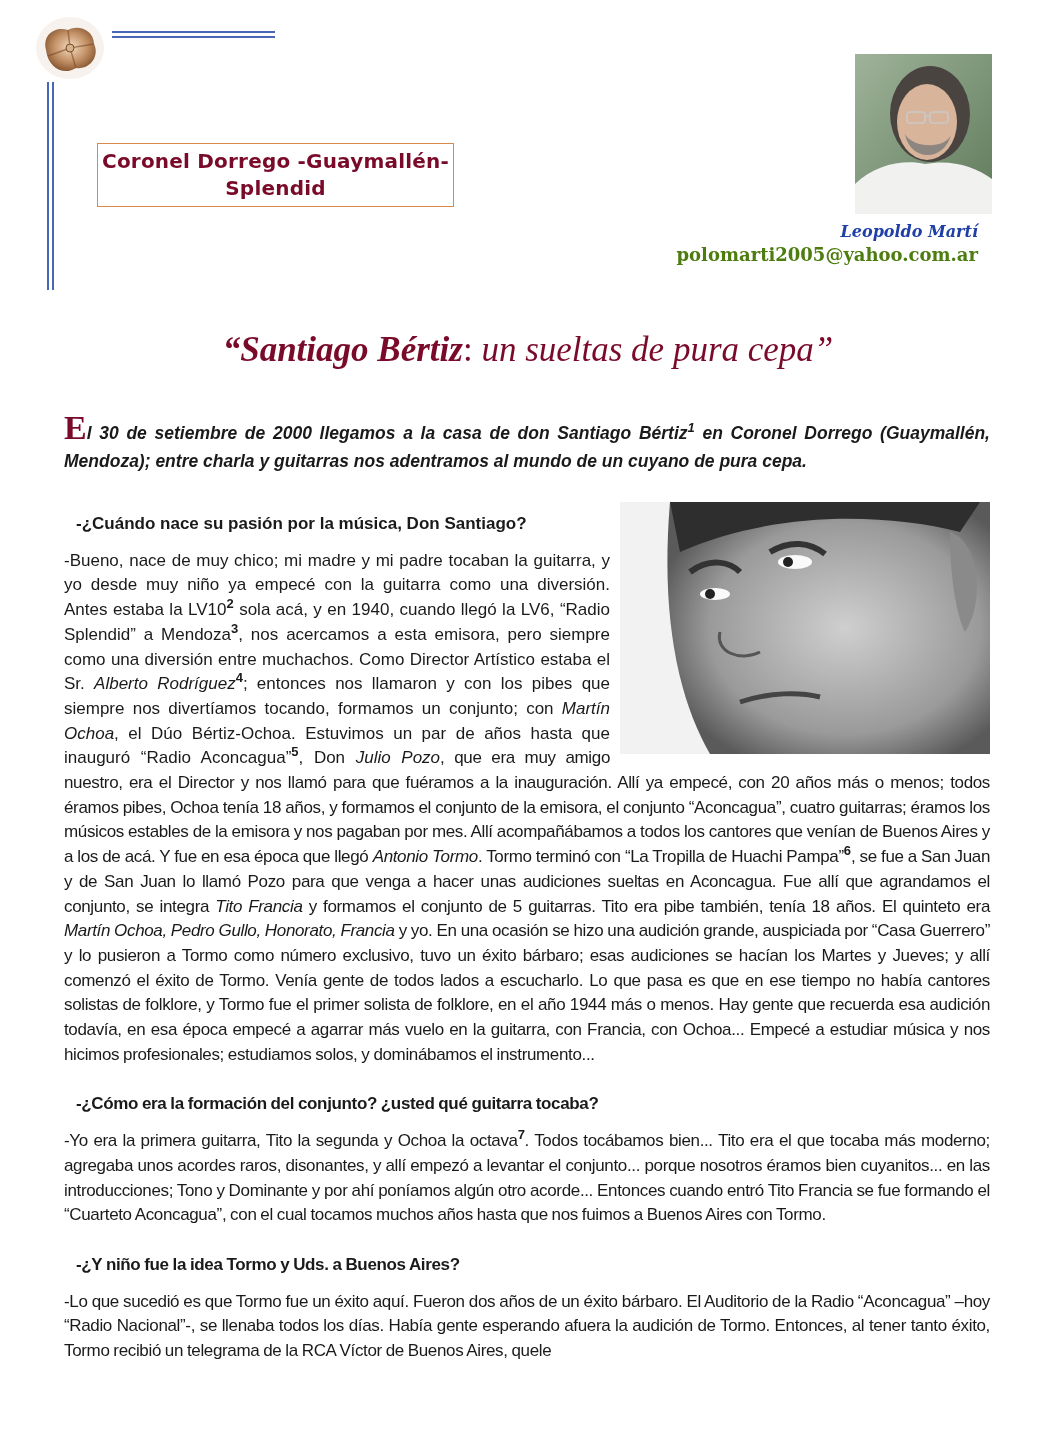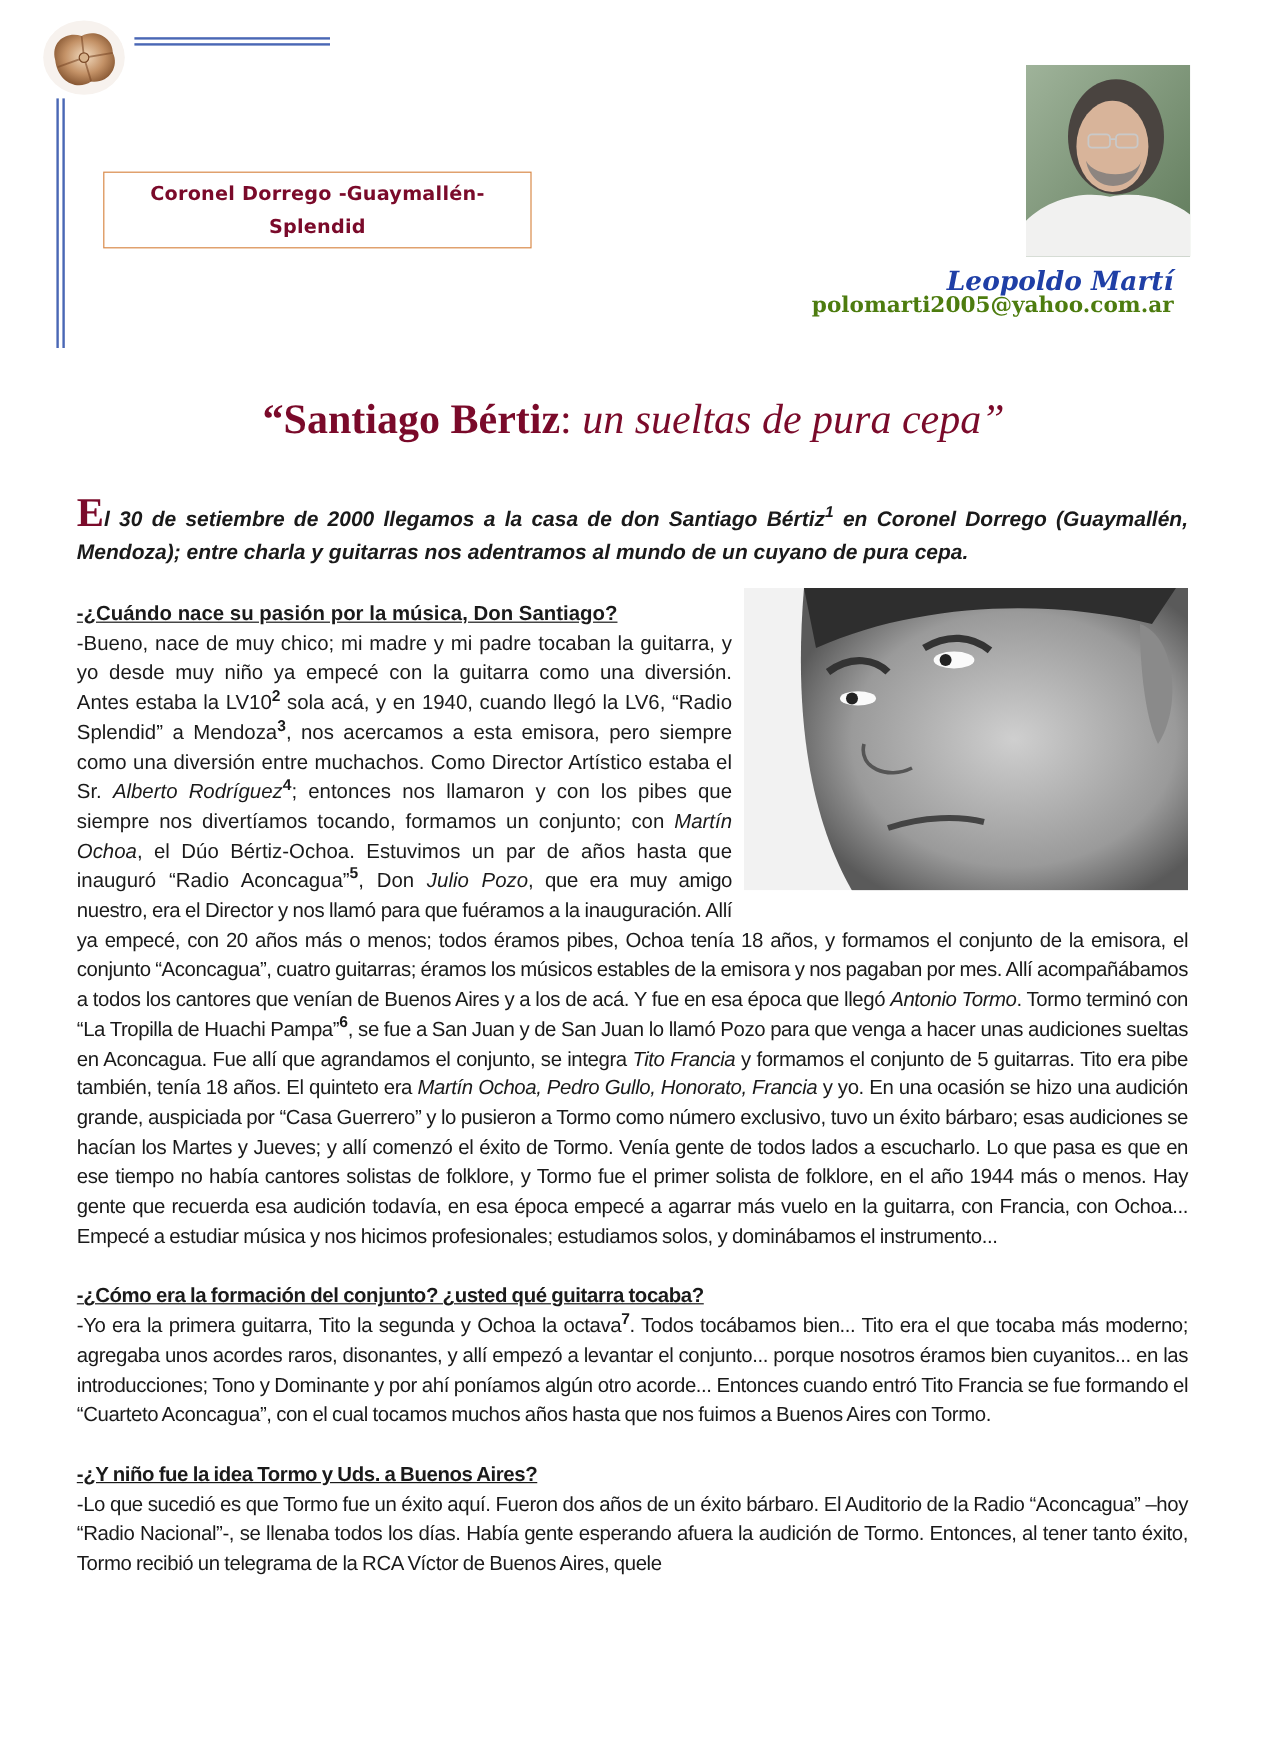--- a/index.html
+++ b/index.html
@@ -7,48 +7,48 @@
          font-family: "Liberation Sans", sans-serif; color: #111; }
 
   
   .logo { position: absolute; left: 34px; top: 16px; width: 72px; height: 64px; }
   .hrule { position: absolute; left: 112px; top: 31px; width: 163px; height: 7px;
            border-top: 2px solid #4a67b5; border-bottom: 2px solid #4a67b5; box-sizing: border-box; }
   .vrule { position: absolute; left: 47px; top: 82px; width: 7px; height: 208px;
            border-left: 2px solid #4a67b5; border-right: 2px solid #4a67b5; box-sizing: border-box; }
 
   
-  .location-box { position: absolute; left: 86px; top: 143px; width: 357px; height: 64px;
+  .location-box { position: absolute; left: 97px; top: 143px; width: 357px; height: 64px;
                   border: 1px solid #d98a4a; box-sizing: border-box; text-align: center;
-                  color: #7a0a2a; font-weight: bold; font-size: 16px; line-height: 27px;
+                  color: #7a0a2a; font-weight: bold; font-size: 20px; line-height: 27px;
                   padding-top: 4px; font-family: "DejaVu Sans", sans-serif; letter-spacing: 0.2px; }
 
   
   .author-photo { position: absolute; left: 855px; top: 54px; width: 137px; height: 160px; overflow: hidden; }
   .author-name { position: absolute; right: 78px; top: 222px; color: #1f3fa6; font-family: "DejaVu Serif", serif;
-                 font-style: italic; font-weight: bold; font-size: 22px; }
+                 font-style: italic; font-weight: bold; font-size: 16px; }
   .author-email { position: absolute; right: 78px; top: 244px; color: #4d7c0f; font-family: "DejaVu Serif", serif;
                   font-weight: bold; font-size: 18px; }
 
   
   .title { position: absolute; left: 0; width: 1056px; top: 330px; text-align: center;
            font-family: "Liberation Serif", serif; font-size: 35px; color: #7a0a2a; }
-  .title b { font-weight: bold; }
+  .title b { font-weight: bold; font-style: italic; }
   .title i { font-weight: normal; font-style: italic; }
 
   
   .lead { position: absolute; left: 64px; top: 414px; width: 926px; font-style: italic; font-weight: bold;
           font-size: 17.5px; line-height: 28px; text-align: justify; color: #1a1a1a; }
   .dropcap { font-family: "Liberation Serif", serif; font-size: 34px; color: #7a0a2a; font-style: normal; font-weight: bold; }
   sup { font-size: 13px; line-height: 0; font-weight: bold; vertical-align: 7px; }
 
   
   .body { position: absolute; left: 64px; top: 500px; width: 926px; font-size: 17px; line-height: 24.7px; color: #1a1a1a; }
   .photo-santiago { float: right; width: 370px; height: 252px; margin: -10px 0 6px 10px; overflow: hidden; }
-  .q { font-weight: bold; margin: 0; text-decoration: underline; }
+  .q { font-weight: bold; margin: 12px; }
   .a { margin: 0; text-align: justify; }
   .section { margin-bottom: 25px; }
   .narrow-text { letter-spacing: -0.35px; word-spacing: -0.5px; }
 </style>
 </head>
 <body>
 
 <div class="logo">
   <svg width="72" height="64" viewBox="0 0 72 64">
     <defs>

